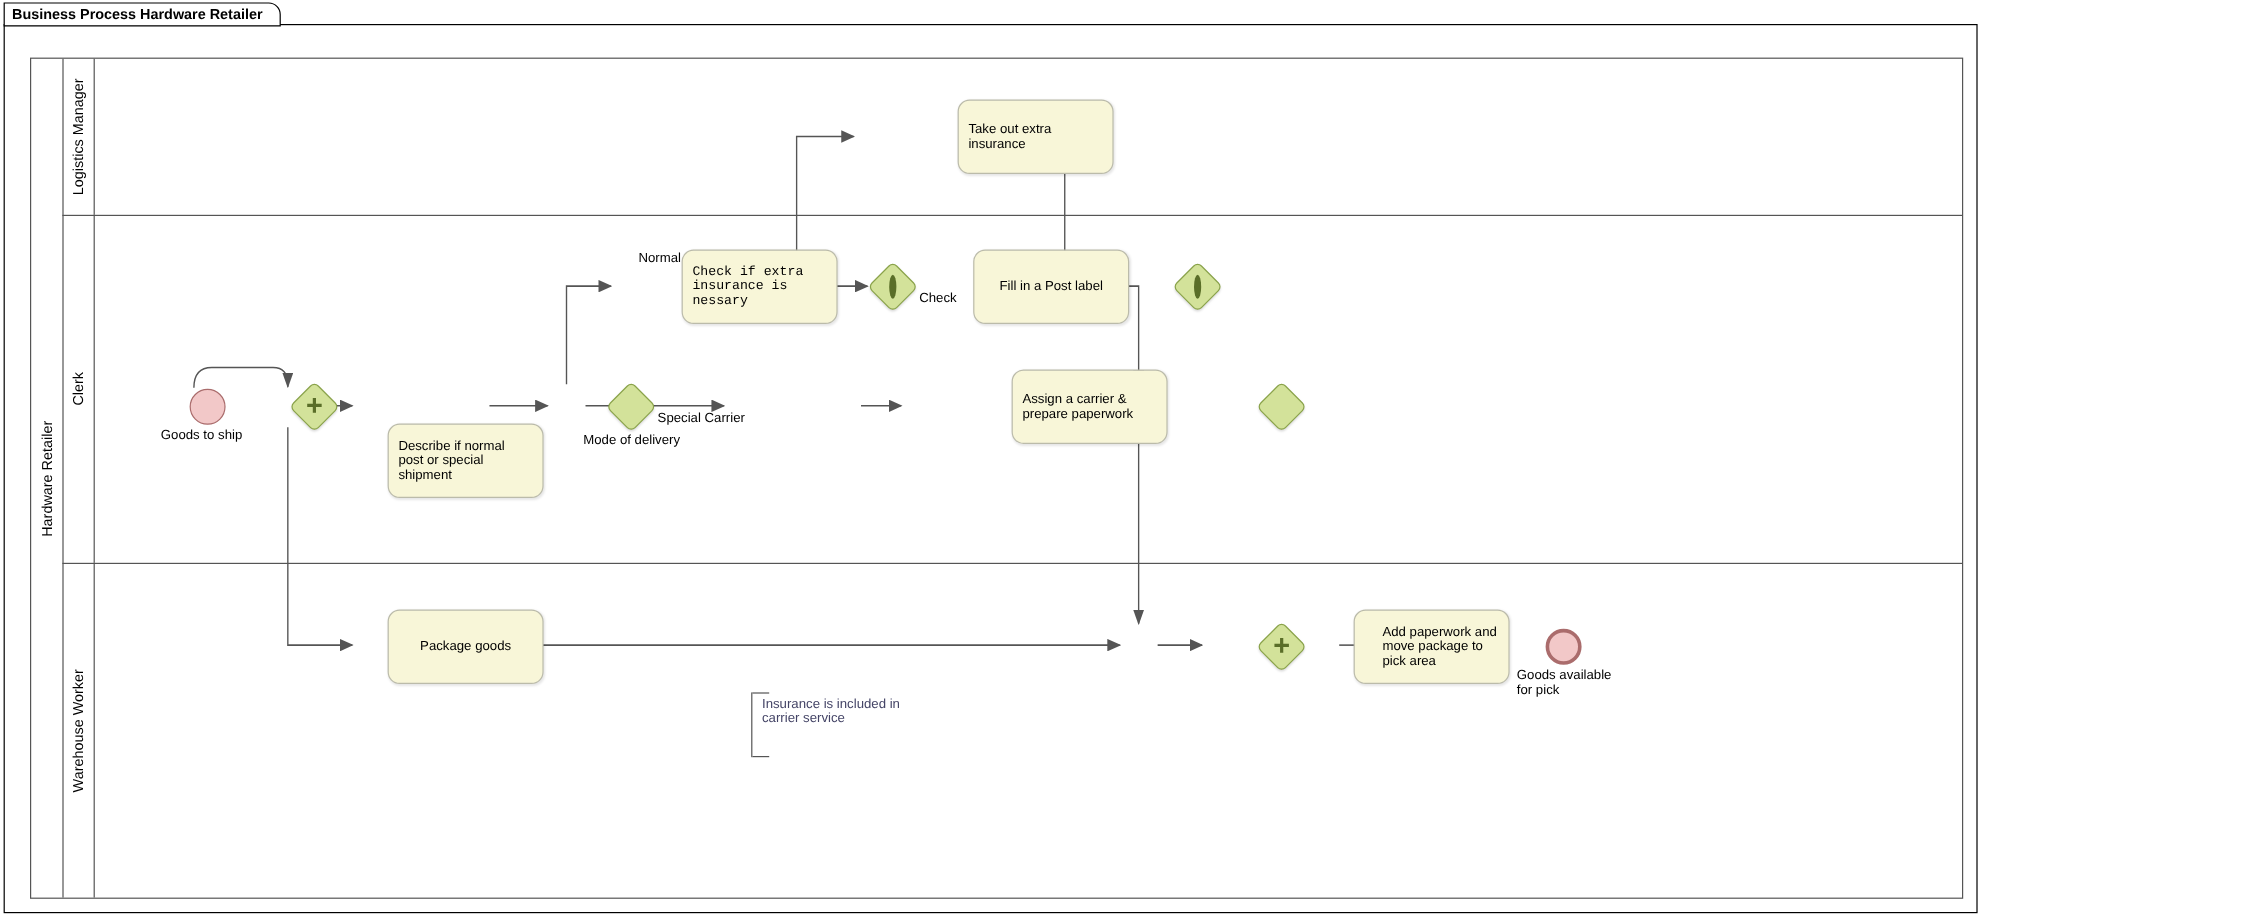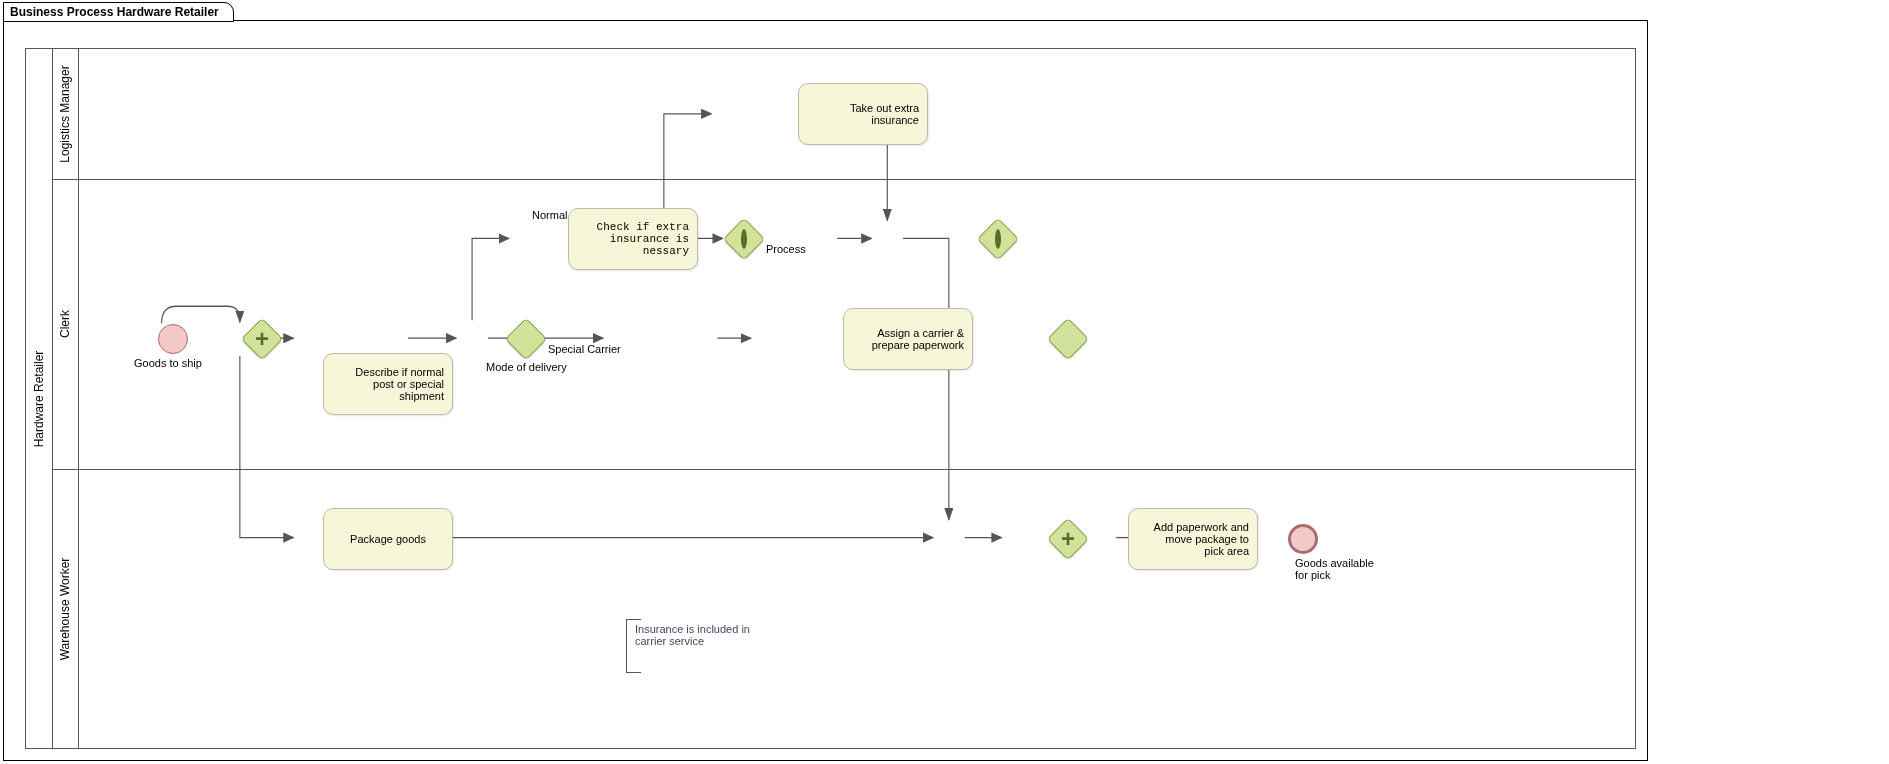--- a/index.html
+++ b/index.html
@@ -111,21 +111,21 @@
     position: absolute;
     width: 130px;
     height: 62px;
     background: #f8f6d8;
     border: 1px solid #bba;
     border-radius: 10px;
     box-sizing: border-box;
     display: flex;
     align-items: center;
     justify-content: center;
-    text-align: right;
+    text-align: left;
     padding: 4px 8px;
     font-size: 11px;
     box-shadow: 1px 1px 2px rgba(0,0,0,0.1);
   }
   .event {
     position: absolute;
     width: 30px;
     height: 30px;
     border-radius: 50%;
     box-sizing: border-box;
@@ -185,21 +185,20 @@
     position: absolute;
     font-size: 11px;
     color: #000;
   }
   .annotation {
     position: absolute;
     border-left: 1.5px solid #555;
     padding: 4px 8px;
     font-size: 11px;
     color: #446;
-    margin-top: 42px;
   }
   .annotation::before, .annotation::after {
     content: "";
     position: absolute;
     left: 0;
     width: 14px;
     height: 0;
     border-top: 1.5px solid #555;
   }
   .annotation::before { top: 0; }
@@ -320,26 +319,29 @@
       <div class="free-label node" style="left:470px; top:294px;">Special Carrier</div>
 
       <div class="task node" style="left:490px; top:159px;font-family:Liberation Mono, monospace;">
         <span>Check if extra insurance is nessary</span>
       </div>
 
       <div class="gateway node" style="left:648px; top:172px;">
         <div class="diamond"></div>
         <span class="marker"><span class="ring"></span></span>
       </div>
-      <div class="free-label node" style="left:688px; top:194px;">Process</div>
+      <div class="free-label node" style="left:688px; top:194px;">Check</div>
 
       <div class="task node" style="left:720px; top:34px;">
         <span>Take out extra insurance</span>
       </div>
 
+      <div class="task node" style="left:733px; top:159px;">
+        <span>Fill in a Post label</span>
+      </div>
 
       <div class="gateway node" style="left:902px; top:172px;">
         <div class="diamond"></div>
         <span class="marker"><span class="ring"></span></span>
       </div>
 
 
       <div class="task node" style="left:765px; top:259px;">
         <span>Assign a carrier &amp; prepare paperwork</span>
       </div>
@@ -355,21 +357,21 @@
       <div class="gateway node" style="left:972px; top:472px;">
         <div class="diamond"></div>
         <span class="marker plus">+</span>
       </div>
 
       <div class="task node" style="left:1050px; top:459px;padding-left:23px;">
         <span>Add paperwork and move package to pick area</span>
       </div>
 
       <div class="event end node" style="left:1210px; top:475px;"></div>
-      <div class="event-label node" style="left:1186px; top:508px;margin-left:31px;">Goods available for pick</div>
+      <div class="event-label node" style="left:1186px; top:508px;">Goods available for pick</div>
 
       <div class="annotation node" style="left:548px; top:528px; width:130px; height:46px;">
         <span>Insurance is included in carrier service</span>
       </div>
 
     </div>
   </div>
 </div>
 
 </body></html>

